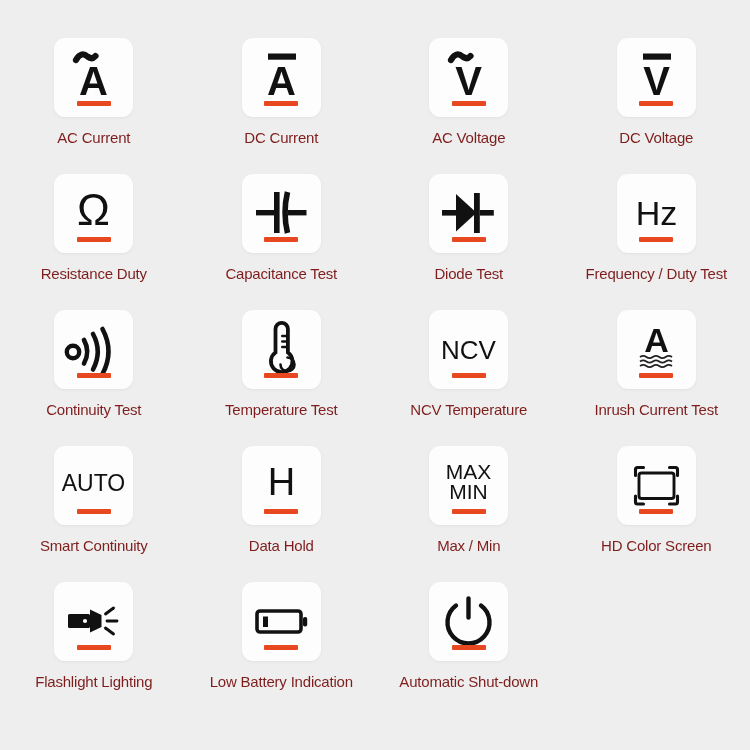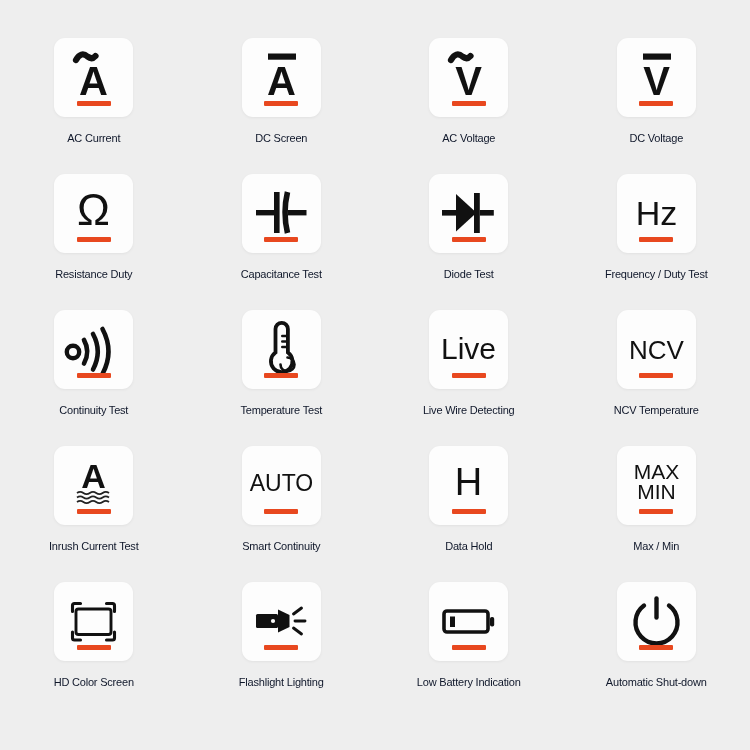--- a/index.html
+++ b/index.html
@@ -55,23 +55,23 @@
     left: 50%;
     transform: translateX(-50%);
     bottom: 11px;
     width: 34px;
     height: 5px;
     border-radius: 1px;
     background: #e8481f;
   }
   .caption {
     margin-top: 13px;
-    font-size: 11px;
+    font-size: 15px;
     line-height: 16px;
-    color: #0f172a;
+    color: #7f1d1d;
     text-align: center;
     white-space: nowrap;
     letter-spacing: -0.2px;
   }
   .glyph {
     font-family: "Liberation Sans", sans-serif;
     fill: #111111;
   }
 </style>
 </head>
@@ -89,21 +89,21 @@
       <div class="caption">AC Current</div>
     </div>
     <div class="feature-cell">
       <div class="tile">
         <svg class="tile-art" viewBox="0 0 79 79">
     <rect x="26" y="15.5" width="28" height="6.2" fill="#111"></rect>
     <text x="39.5" y="57" text-anchor="middle" font-size="40" font-weight="bold" class="glyph">A</text>
         </svg>
         <div class="underline"></div>
       </div>
-      <div class="caption">DC Screen</div>
+      <div class="caption">DC Current</div>
     </div>
     <div class="feature-cell">
       <div class="tile">
         <svg class="tile-art" viewBox="0 0 79 79">
     <path d="M22 22 Q27 13 33.5 18.5 Q38 22 41.5 18" stroke="#111" stroke-width="6.2" fill="none" stroke-linecap="round"></path>
     <text x="39.5" y="57" text-anchor="middle" font-size="40" font-weight="bold" class="glyph">V</text>
         </svg>
         <div class="underline"></div>
       </div>
       <div class="caption">AC Voltage</div>
@@ -175,29 +175,20 @@
     <div class="feature-cell">
       <div class="tile">
         <svg class="tile-art" viewBox="0 0 79 79">
     <path d="M33.5 19 a6.2 6.2 0 0 1 12.4 0 v23.5 a10.8 10.8 0 1 1 -12.4 0 Z" fill="none" stroke="#111" stroke-width="3.8"></path>
     <path d="M45.5 26 h-5.2 M45.5 31.5 h-5.2 M45.5 37 h-5.2" stroke="#111" stroke-width="2.6" stroke-linecap="round"></path>
     <path d="M45.5 47.5 a7 7 0 1 1 -7 7" stroke="#111" stroke-width="2.6" fill="none" stroke-linecap="round"></path>
         </svg>
         <div class="underline"></div>
       </div>
       <div class="caption">Temperature Test</div>
-    </div>
-    <div class="feature-cell">
-      <div class="tile">
-        <svg class="tile-art" viewBox="0 0 79 79">
-    <text x="39.5" y="49" text-anchor="middle" font-size="30" class="glyph">Live</text>
-        </svg>
-        <div class="underline"></div>
-      </div>
-      <div class="caption">Live Wire Detecting</div>
     </div>
     <div class="feature-cell">
       <div class="tile">
         <svg class="tile-art" viewBox="0 0 79 79">
     <text x="39.5" y="49" text-anchor="middle" font-size="26" class="glyph">NCV</text>
         </svg>
         <div class="underline"></div>
       </div>
       <div class="caption">NCV  Temperature</div>
     </div>

